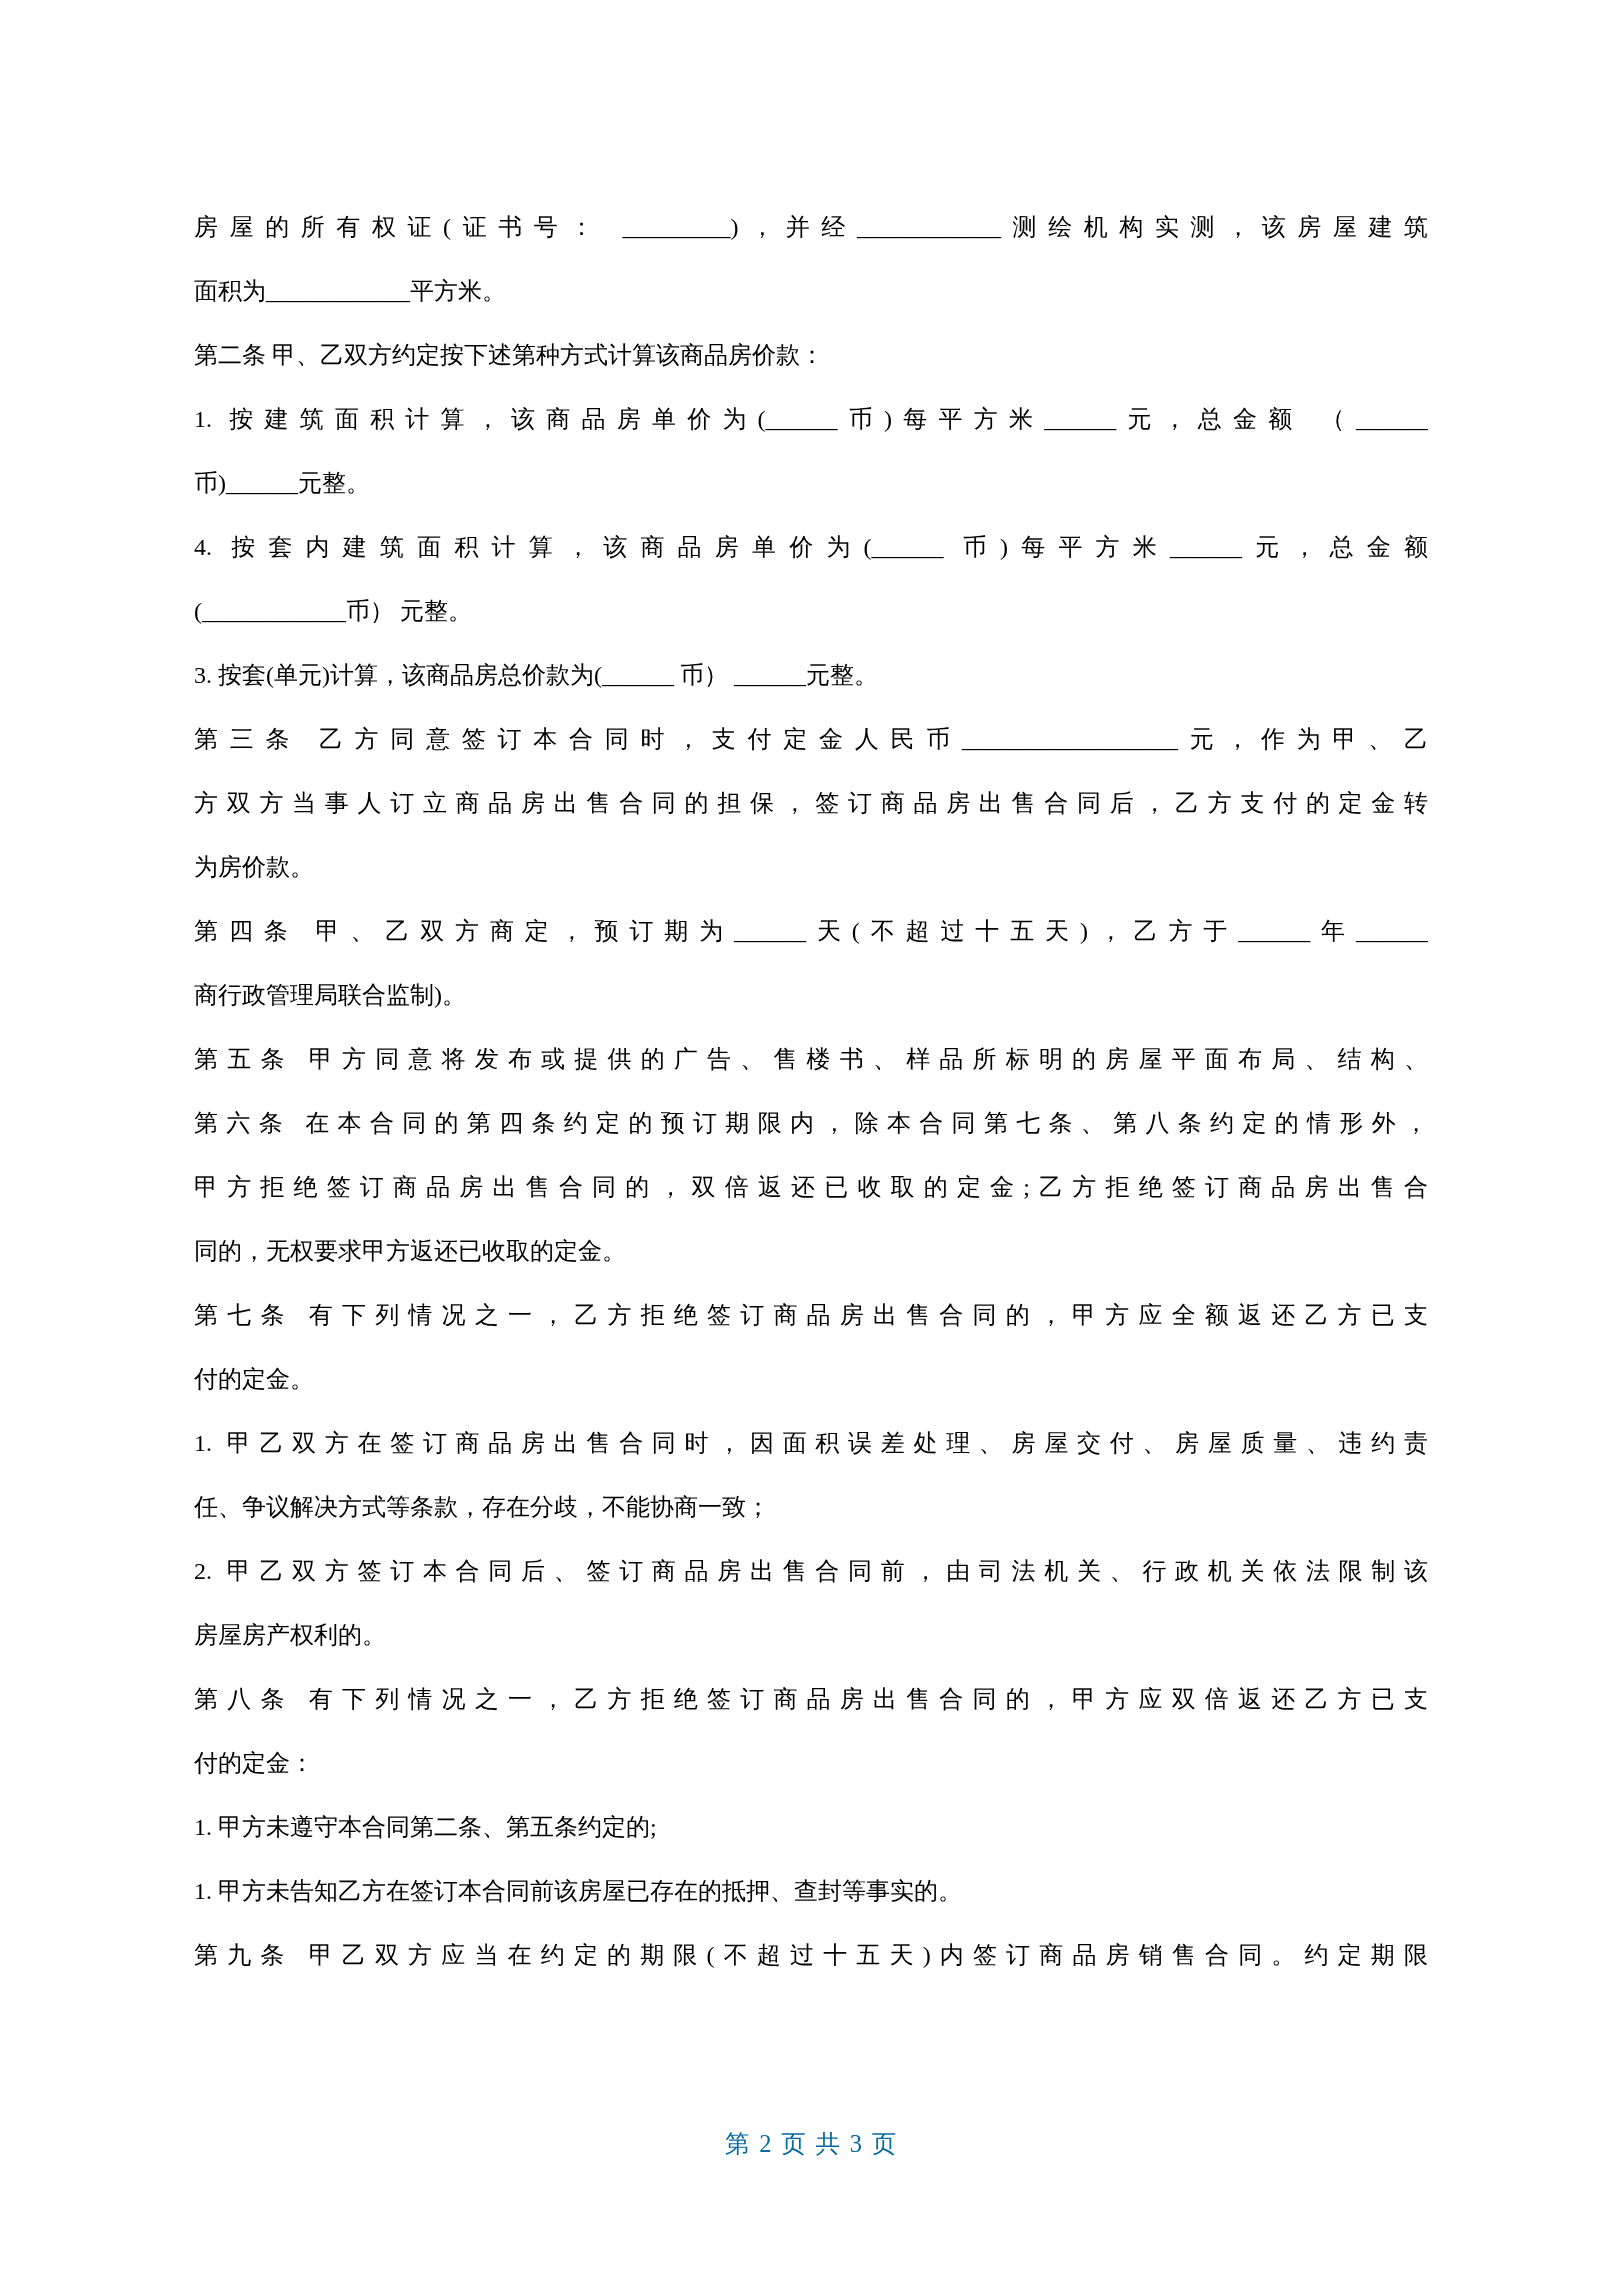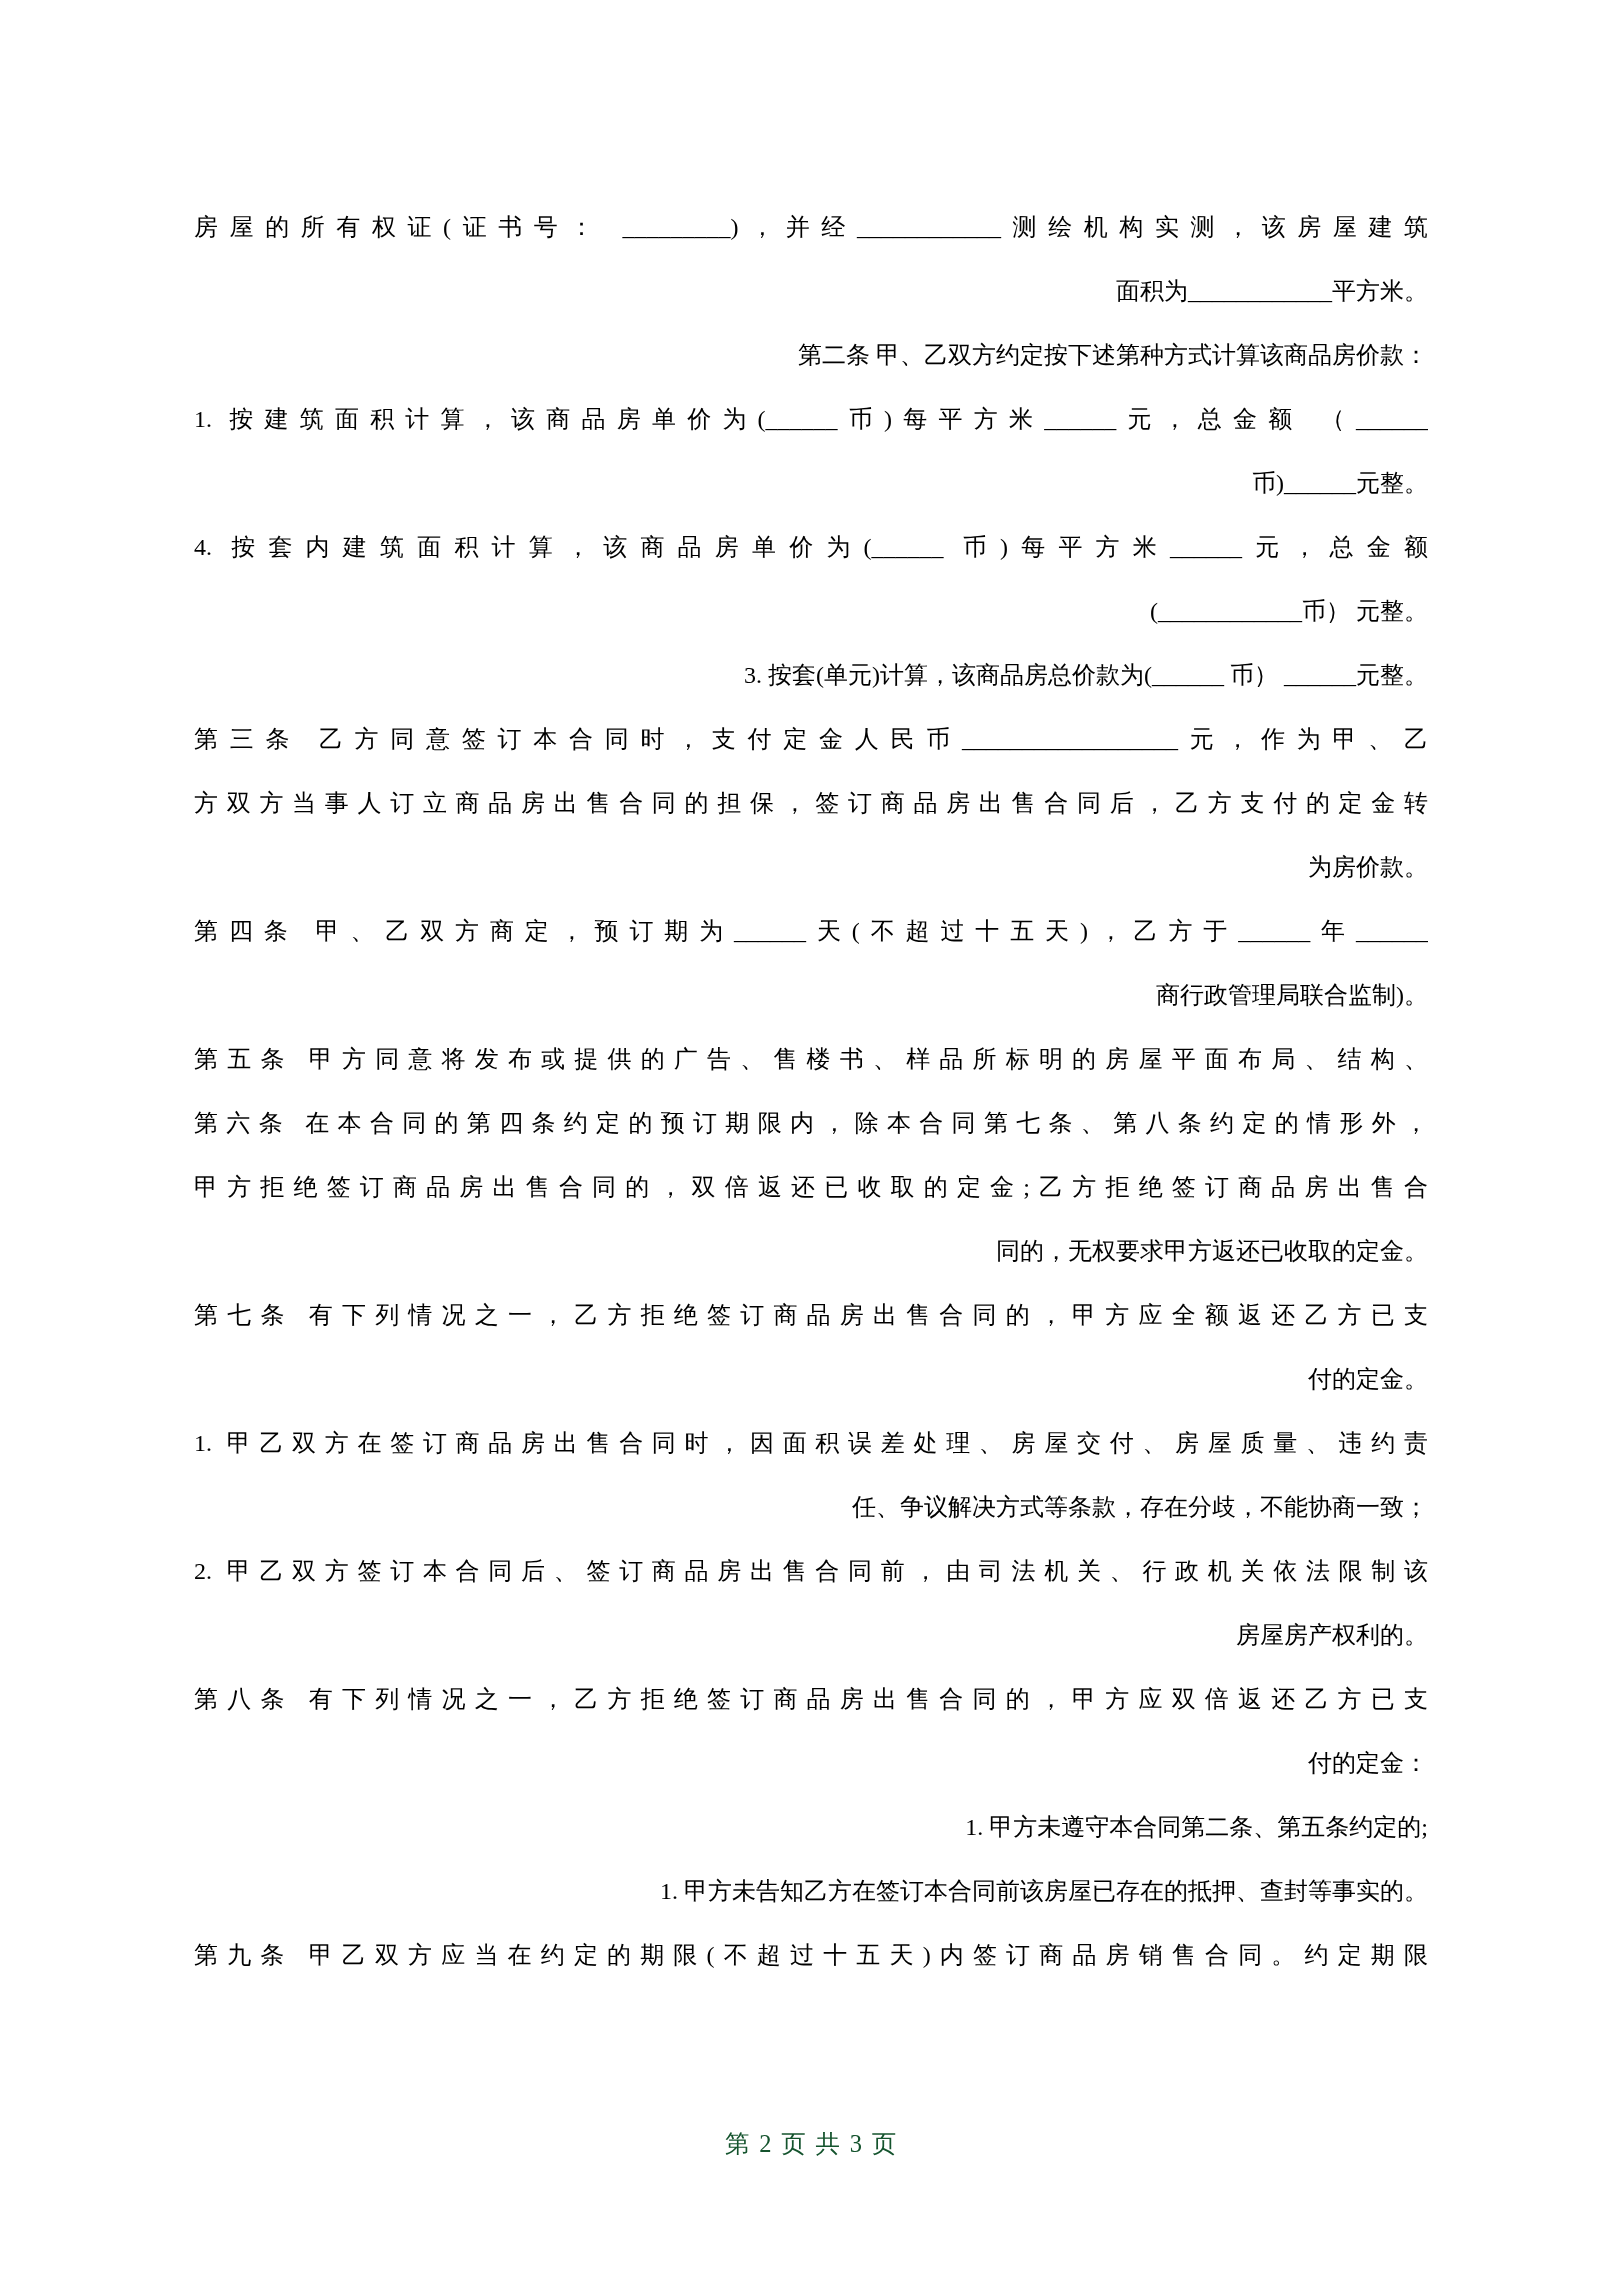--- a/index.html
+++ b/index.html
@@ -21,37 +21,37 @@
     left: 194px;
     top: 195px;
     width: 1234px;
     font-size: 24px;
   }
   .line {
     height: 64px;
     line-height: 64px;
     white-space: normal;
     overflow: hidden;
-    text-align: right;
+    text-align: left;
   }
   .line.j {
     text-align: justify;
     text-align-last: justify;
   }
   .footer {
     position: absolute;
     left: 0;
     right: 0;
     top: 2126px;
     height: 36px;
     line-height: 36px;
     text-align: center;
     font-size: 24.5px;
     letter-spacing: 1.8px;
-    color: #14532d;
+    color: #0369a1;
   }
 </style>
 </head>
 <body>
 
 <div class="page">
   <div class="doc" id="doc-body">
       <div class="line j">房屋的所有权证(证书号： _________)，并经____________测绘机构实测，该房屋建筑</div>
       <div class="line">面积为____________平方米。</div>
       <div class="line">第二条 甲、乙双方约定按下述第种方式计算该商品房价款：</div>

